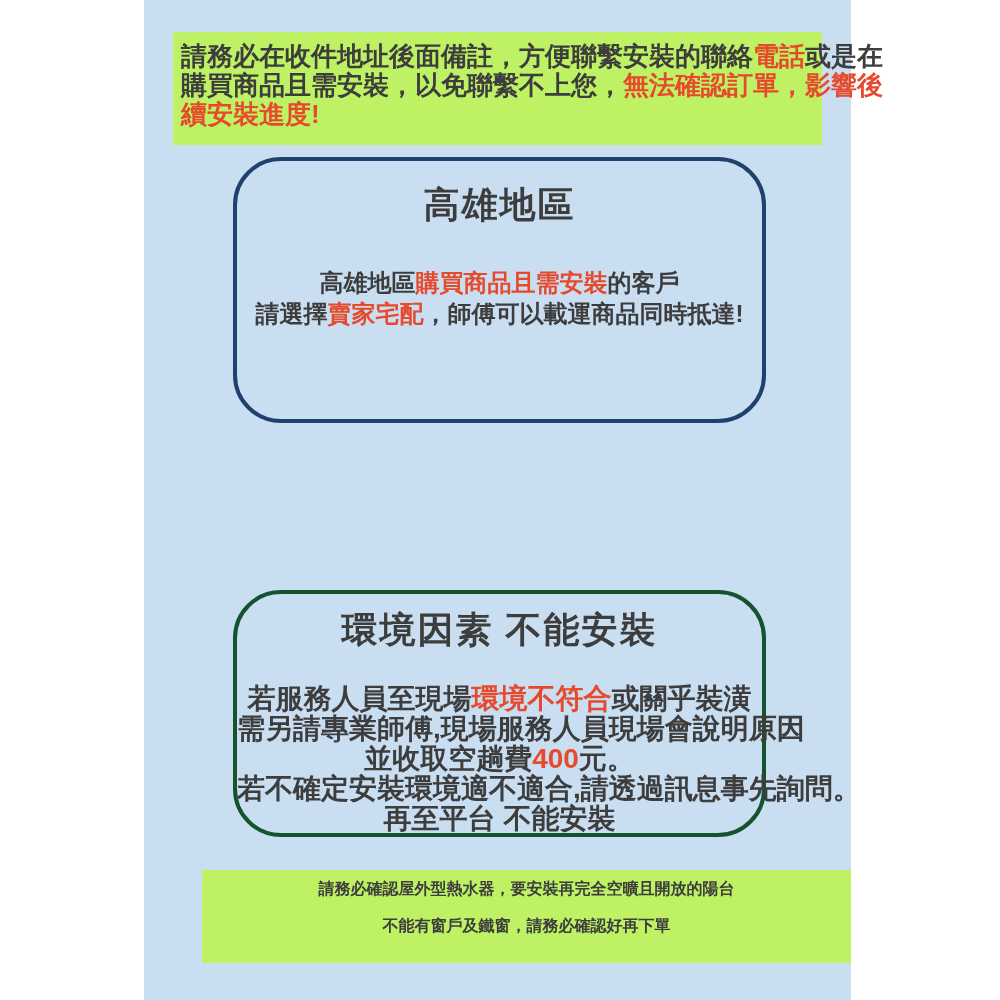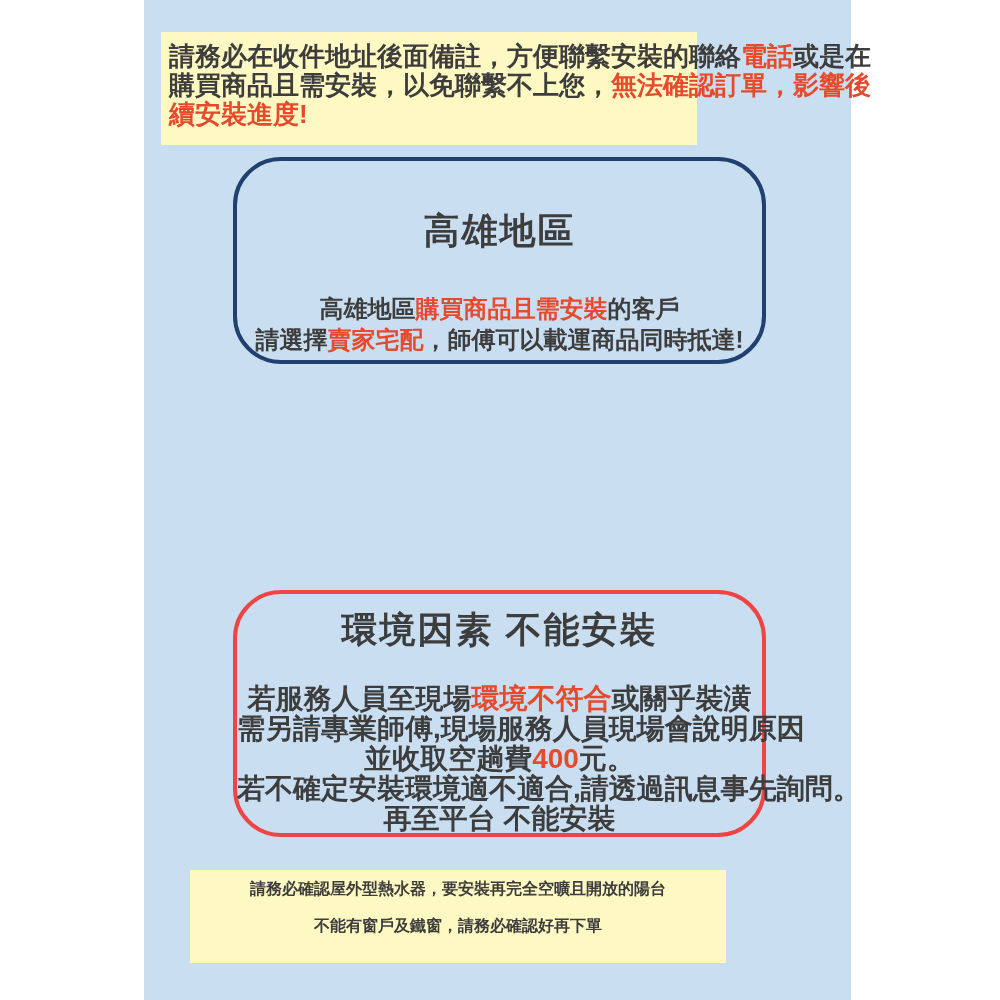--- a/index.html
+++ b/index.html
@@ -6,38 +6,38 @@
   body{
     width:1000px;height:1000px;position:relative;background:#ffffff;
     font-family:"Liberation Sans","DejaVu Sans",sans-serif;
     font-weight:bold;color:#3d3d3d;
   }
   .panel{
     position:absolute;left:144px;top:0;width:707px;height:1000px;
     background:#c9def1;
   }
   .notice-block{
-    position:absolute;left:17px;width:536px;
-    background:#fef9c3;box-sizing:border-box;
+    position:absolute;left:29px;width:649px;
+    background:#bef264;box-sizing:border-box;
   }
   .notice-top{
     top:32px;height:113px;padding:10px 8px;
     font-size:26px;line-height:29px;text-align:left;
   }
   .notice-bottom{
     top:870px;height:93px;padding:0 4px;
     font-size:16px;line-height:37px;text-align:center;margin-left:29px;
   }
   .box{
     position:absolute;left:89px;width:533px;box-sizing:border-box;
     border-radius:48px;background:transparent;text-align:center;
   }
-  .box-kaohsiung{top:157px;height:207px;border:4px solid #20406e;padding-top:48px;}
+  .box-kaohsiung{top:157px;height:266px;border:4px solid #20406e;padding-top:22px;}
   .box-other{top:375px;height:202px;border:4px solid #177a47;padding-top:29px;}
-  .box-env{top:590px;height:247px;border:4px solid #ef4444;padding-top:14px;}
+  .box-env{top:590px;height:247px;border:4px solid #14532d;padding-top:14px;}
   .box-title{font-size:36px;line-height:44px;letter-spacing:2px;}
   .box-body{font-size:24px;line-height:31px;}
   .box-kaohsiung .box-body{margin-top:40px;}
   .box-other .box-body{margin-top:33px;}
   .box-env .box-body{margin-top:32px;line-height:30px;font-size:28px;}
   .red{color:#e6492c;}
   .line{white-space:nowrap;}
 </style>
 </head>
 <body>

